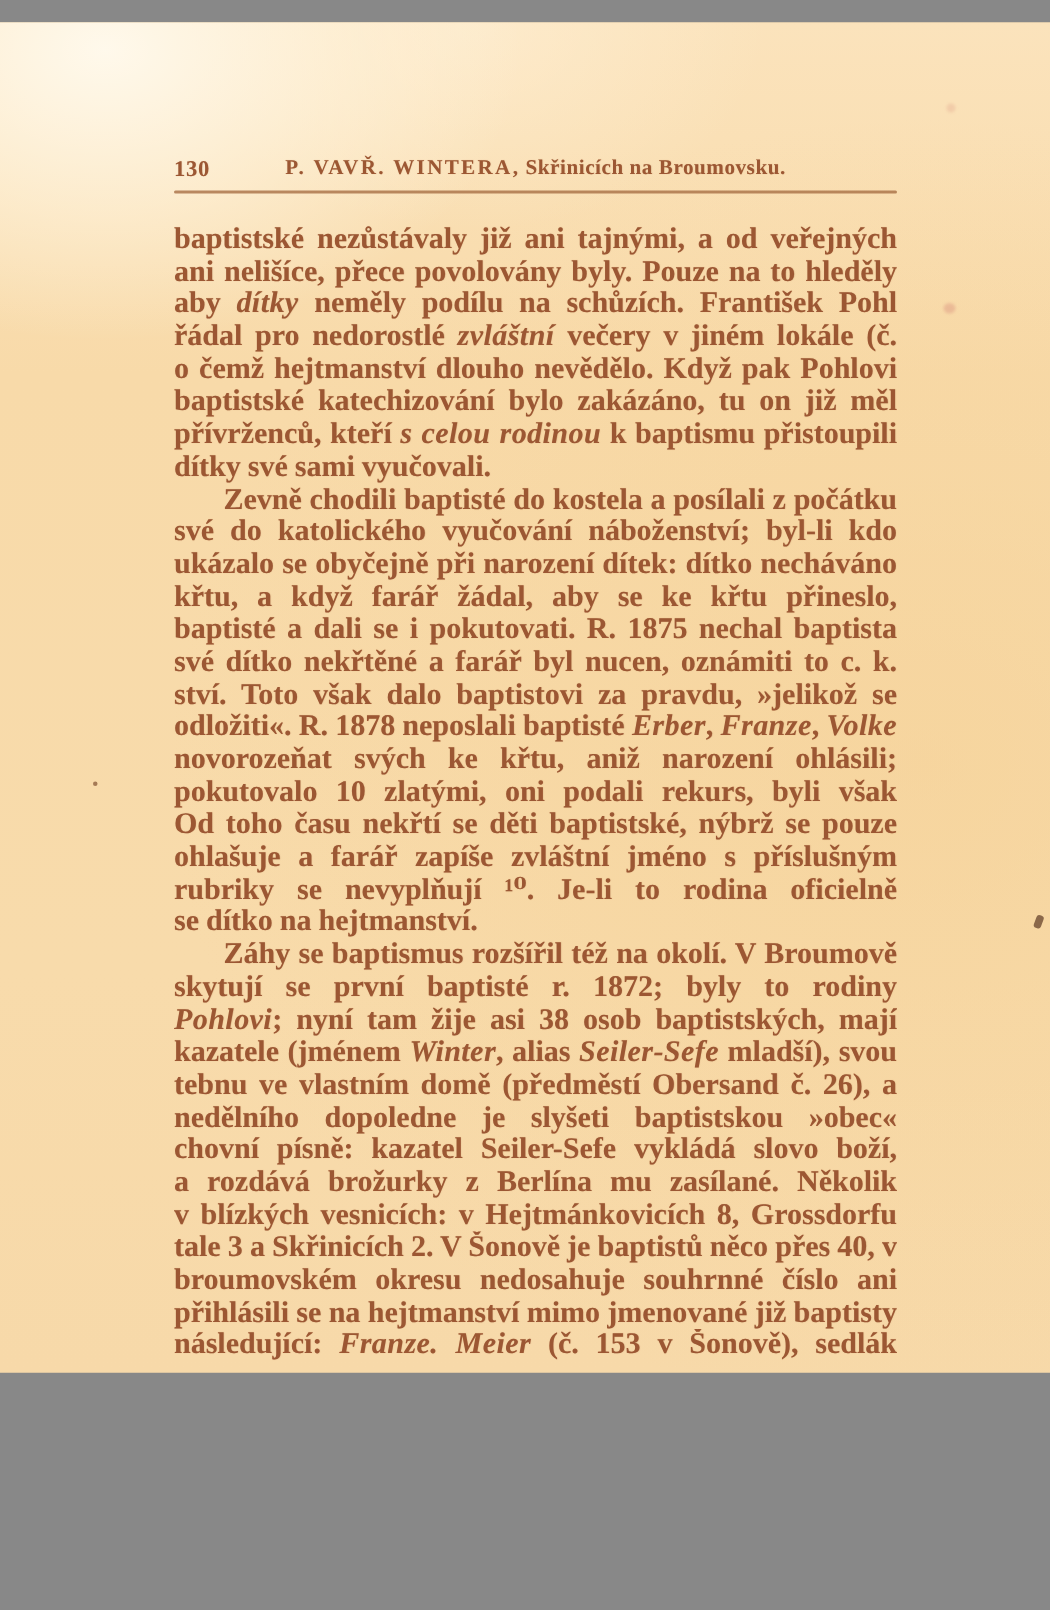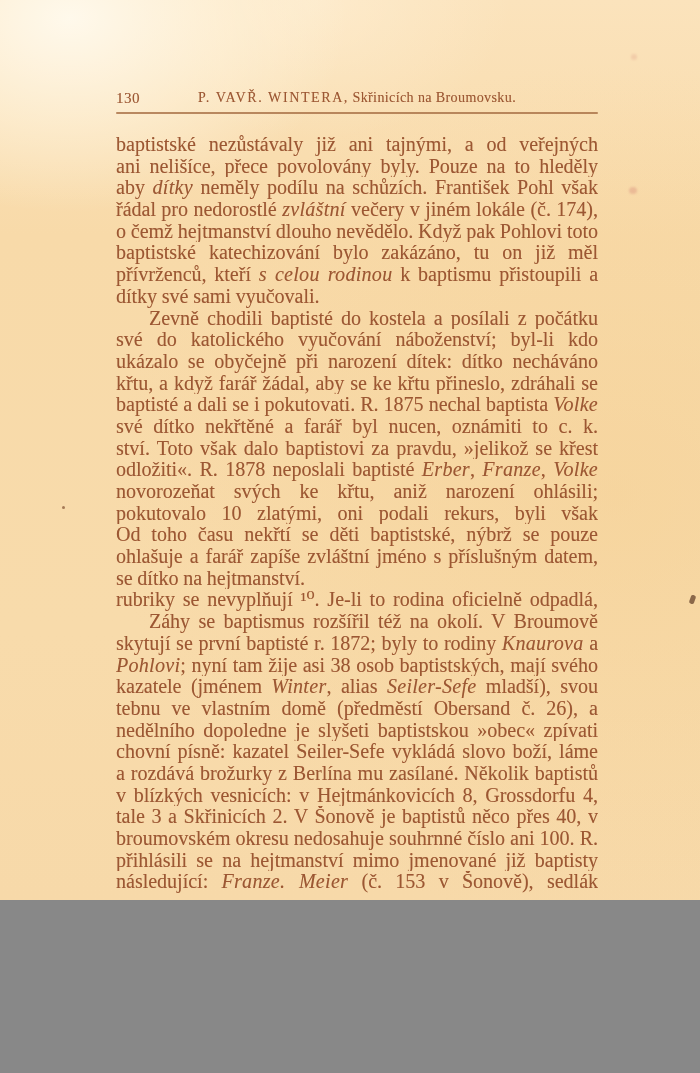--- a/index.html
+++ b/index.html
@@ -6,31 +6,32 @@
     --paper:#f8daa9;
     --paper-light:#fdf2dc;
     --ink:#9c5733;
     --rule:#a86f45;
   }
   html,body{margin:0;padding:0;}
   body{background:#888;}
   .page{
     position:relative;
     width:700px;height:900px;
-    margin:0 auto;
+    margin:15px auto;
     overflow:hidden;
     font-family:"Liberation Serif","DejaVu Serif",serif;
     color:var(--ink);
     background-color:var(--paper);
     background-image:
       radial-gradient(55% 30% at 10% 2%, rgba(255,250,238,.95) 0%, rgba(255,245,224,.55) 40%, rgba(255,245,224,0) 72%),
       radial-gradient(40% 22% at 45% 0%, rgba(255,240,214,.6) 0%, rgba(255,240,214,0) 70%),
       radial-gradient(120% 80% at 88% 55%, rgba(244,206,144,.45) 0%, rgba(244,206,144,0) 60%),
       linear-gradient(180deg,#fbe3bc 0%, #f8daa9 26%, #f8dbab 70%, #f7d9a9 100%);
     text-shadow:0.2px 0.3px 0.6px rgba(150,80,42,.35);
+    font-weight:bold;
   }
   .pagenum{
     position:absolute;left:116px;top:90px;
     font-size:15px;letter-spacing:.5px;
   }
   .running-title{
     position:absolute;left:116px;top:90px;width:482px;
     text-align:center;font-size:14px;white-space:nowrap;
   }
   .running-title .author{letter-spacing:1.6px;}
@@ -109,22 +110,22 @@
         <div class="line">ukázalo se obyčejně při narození dítek: dítko necháváno beze</div>
         <div class="line">křtu, a když farář žádal, aby se ke křtu přineslo, zdráhali se</div>
         <div class="line">baptisté a dali se i pokutovati. R. 1875 nechal baptista <i>Volke</i></div>
         <div class="line">své dítko nekřtěné a farář byl nucen, oznámiti to c. k. hejtman-</div>
         <div class="line">ství. Toto však dalo baptistovi za pravdu, »jelikož se křest může</div>
         <div class="line">odložiti«. R. 1878 neposlali baptisté <i>Erber</i>, <i>Franze</i>, <i>Volke</i></div>
         <div class="line">novorozeňat svých ke křtu, aniž narození ohlásili; hejtmanství je</div>
         <div class="line">pokutovalo 10 zlatými, oni podali rekurs, byli však odmrštěni.</div>
         <div class="line">Od toho času nekřtí se děti baptistské, nýbrž se pouze narození</div>
         <div class="line">ohlašuje a farář zapíše zvláštní jméno s příslušným datem, ostatní</div>
+        <div class="line">rubriky se nevyplňují ¹⁰. Je-li to rodina oficielně odpadlá, zapíše</div>
         <div class="line end">se dítko na hejtmanství.</div>
-        <div class="line">rubriky se nevyplňují ¹⁰. Je-li to rodina oficielně odpadlá, zapíše</div>
       </div>
       <div class="para">
         <div class="line indent">Záhy se baptismus rozšířil též na okolí. V Broumově vy-</div>
         <div class="line">skytují se první baptisté r. 1872; byly to rodiny <i>Knaurova</i> a</div>
         <div class="line"><i>Pohlovi</i>; nyní tam žije asi 38 osob baptistských, mají svého</div>
         <div class="line">kazatele (jménem <i>Winter</i>, alias <i>Seiler-Sefe</i> mladší), svou modli-</div>
         <div class="line">tebnu ve vlastním domě (předměstí Obersand č. 26), a každého</div>
         <div class="line">nedělního dopoledne je slyšeti baptistskou »obec« zpívati du-</div>
         <div class="line">chovní písně: kazatel Seiler-Sefe vykládá slovo boží, láme chléb</div>
         <div class="line">a rozdává brožurky z Berlína mu zasílané. Několik baptistů je</div>

